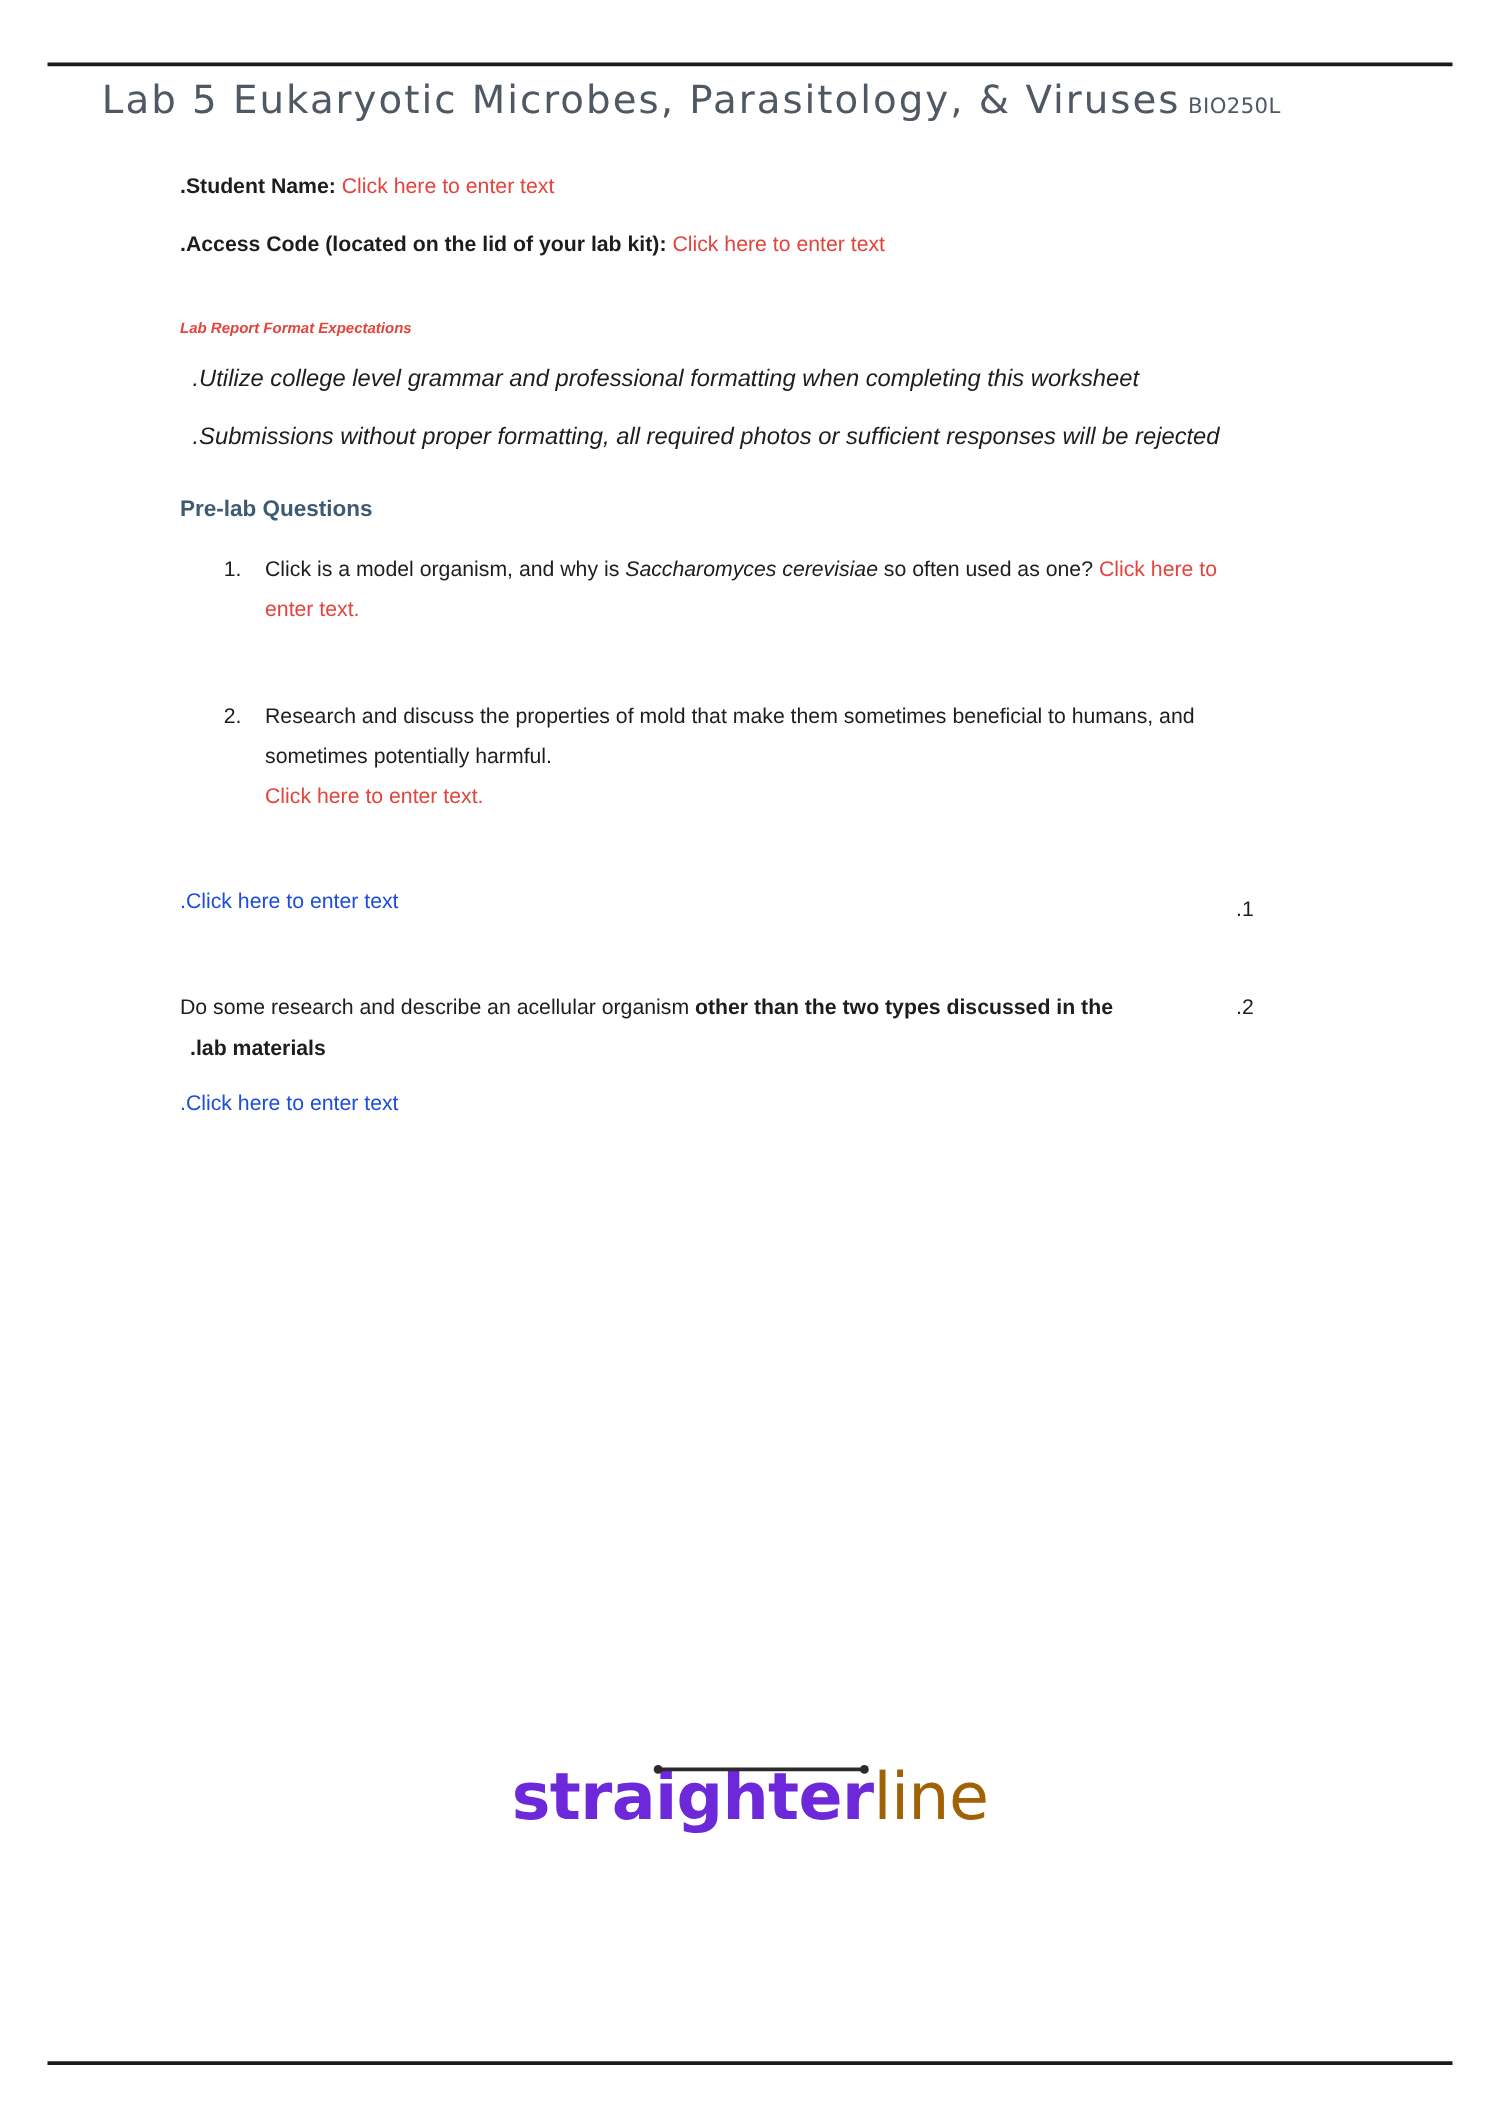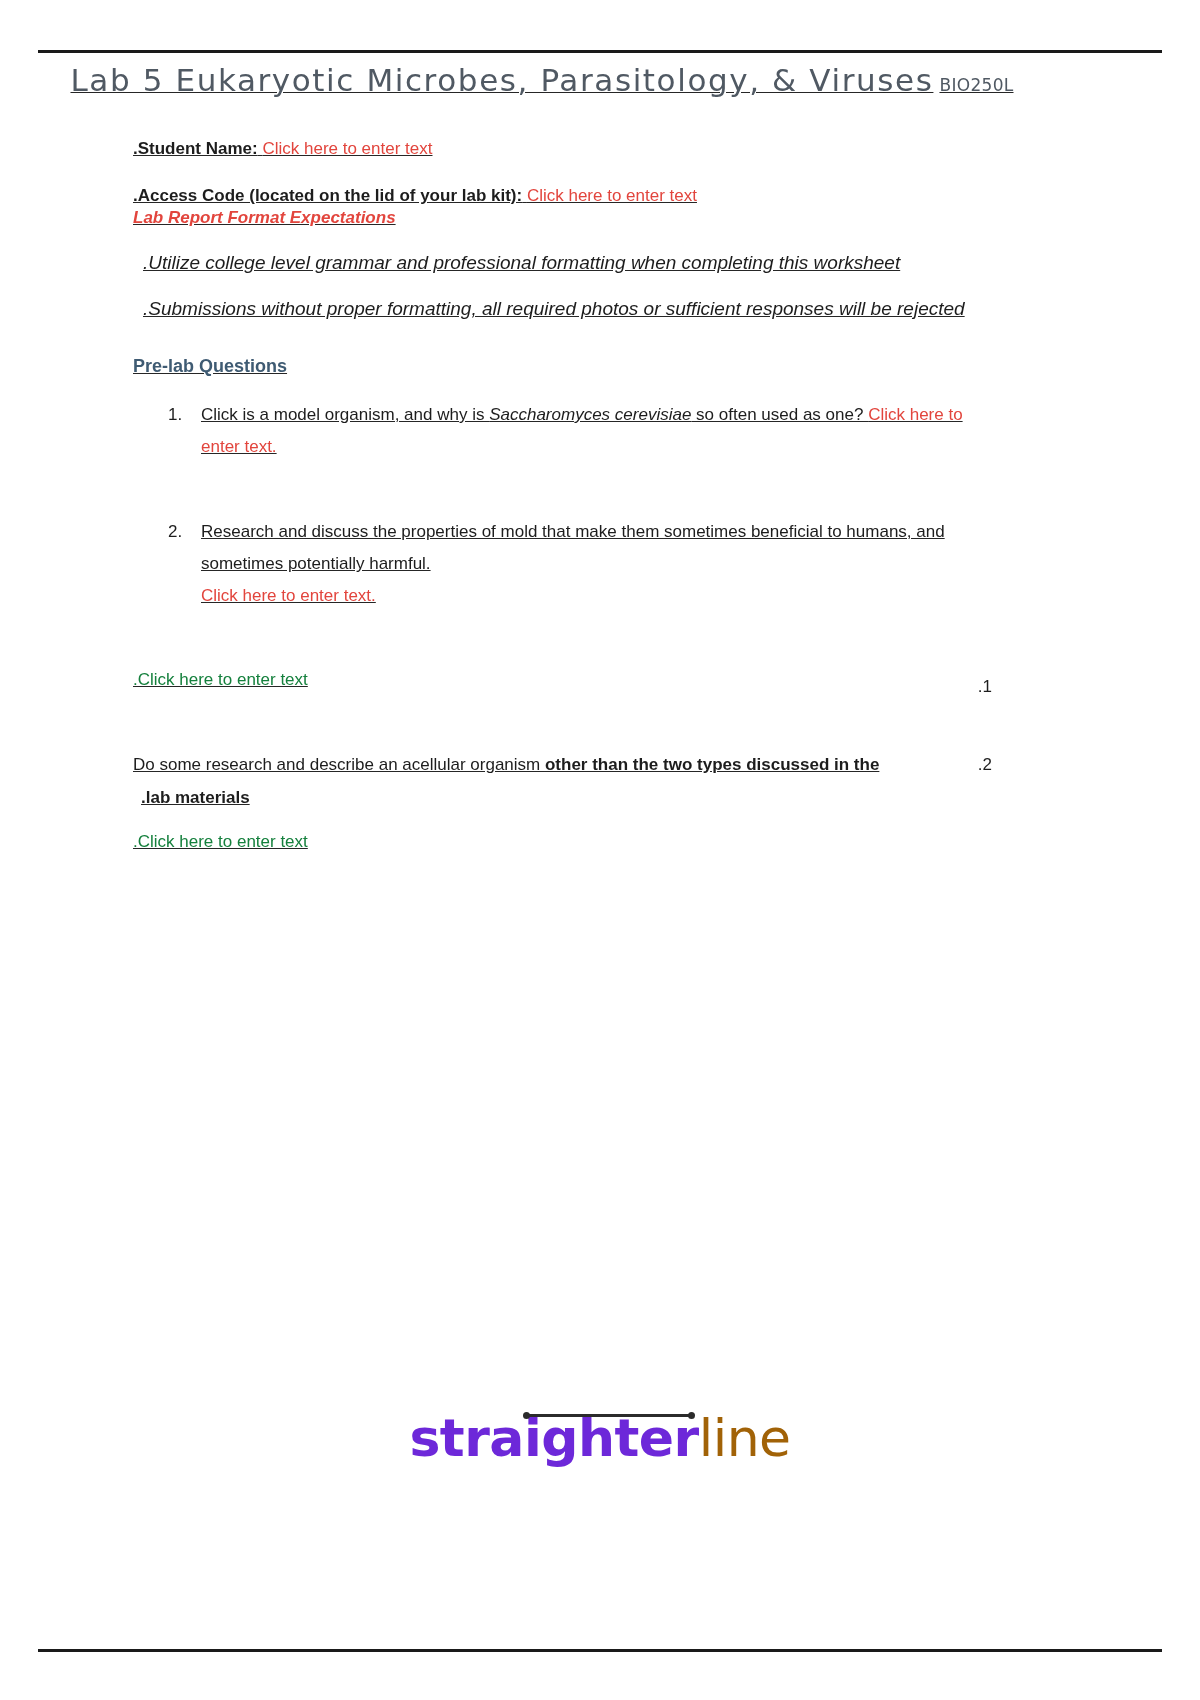--- a/index.html
+++ b/index.html
@@ -33,24 +33,23 @@
   .rule-bottom {
     position: absolute;
     left: 38px;
     right: 38px;
     bottom: 48px;
     height: 3px;
     background: #1a1a1a;
   }
   .content {
     position: absolute;
-    left: 0;
+    left: 11px;
     top: 0;
     width: 1084px;
-    text-decoration: underline;
   }
   .title-row {
     margin-top: 62px;
     text-align: center;
     white-space: nowrap;
   }
   .doc-title {
     font-size: 31px;
     font-weight: 400;
     color: #505963;
@@ -83,21 +82,22 @@
   }
   .placeholder {
     color: #e2453d;
     font-weight: normal;
   }
 
   .section-heading-red {
     color: #e2453d;
     font-weight: bold;
     font-style: italic;
-    font-size: 17px;
+    font-size: 12px;
+    margin-top: 47px;
   }
   .expect-item {
     font-style: italic;
     font-size: 19px;
     margin-top: 24px;
     margin-left: 10px;
     color: #1d1d1d;
   }
 
   .section-heading-blue {
@@ -140,21 +140,21 @@
   .rtl-para .rtl-num {
     position: absolute;
     right: -18px;
     top: 0;
     font-size: 17px;
   }
   .rtl-line2 {
     margin-left: 8px;
   }
   .rtl-answer {
-    color: #15803d;
+    color: #1d4ed8;
     font-size: 17px;
     margin-top: 18px;
   }
   .bold { font-weight: bold; }
 
   .logo-wrap {
     position: absolute;
     left: 0;
     top: 1408px;
     width: 1200px;

